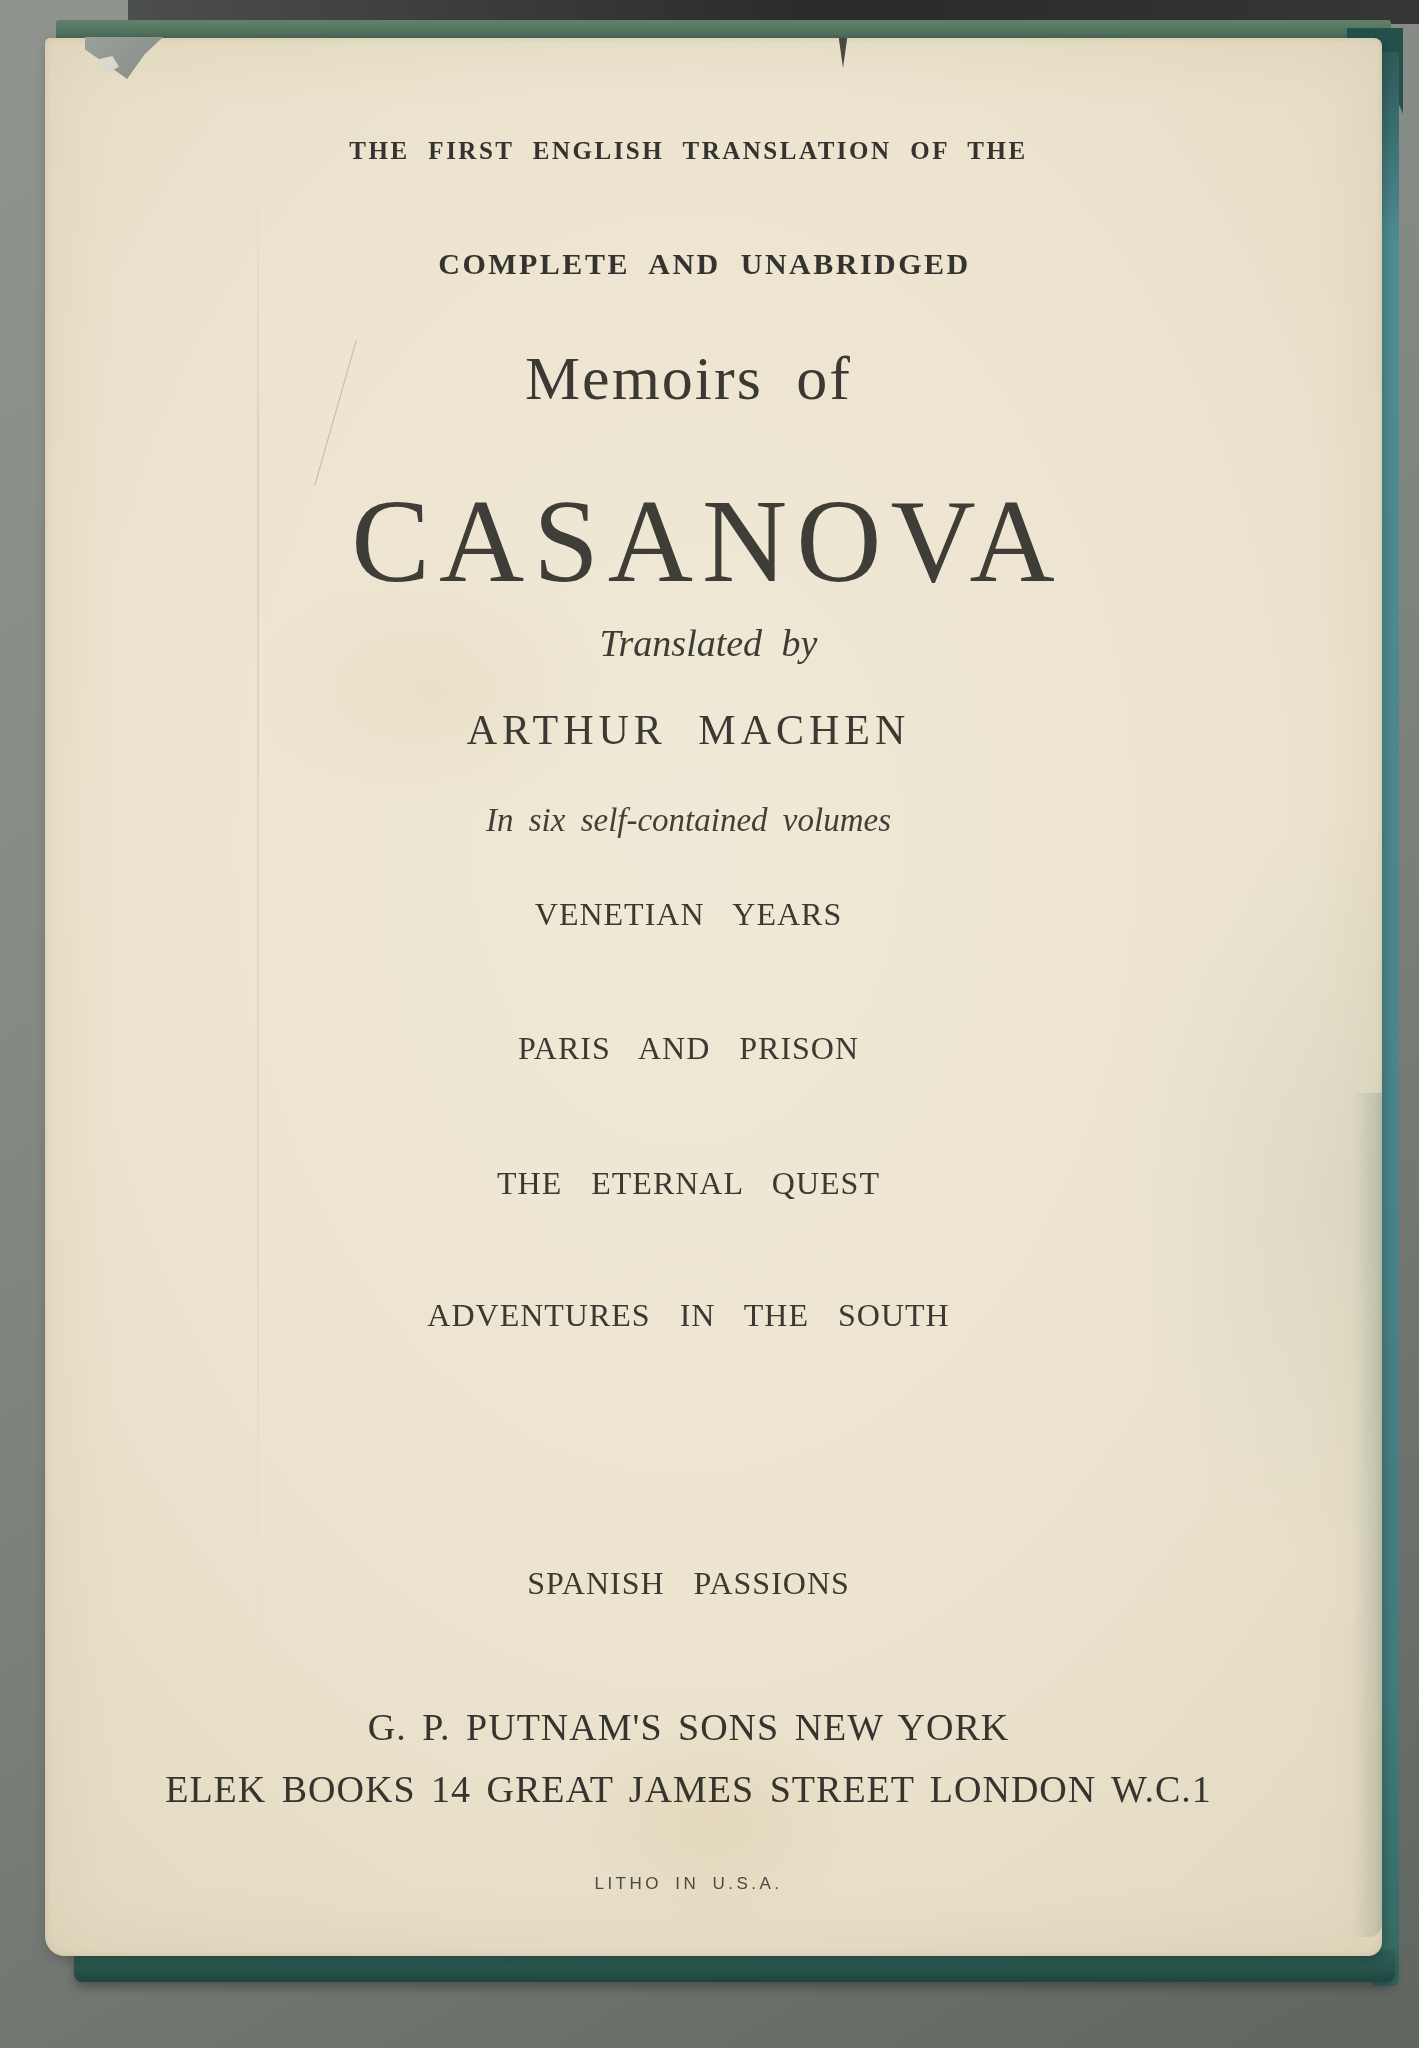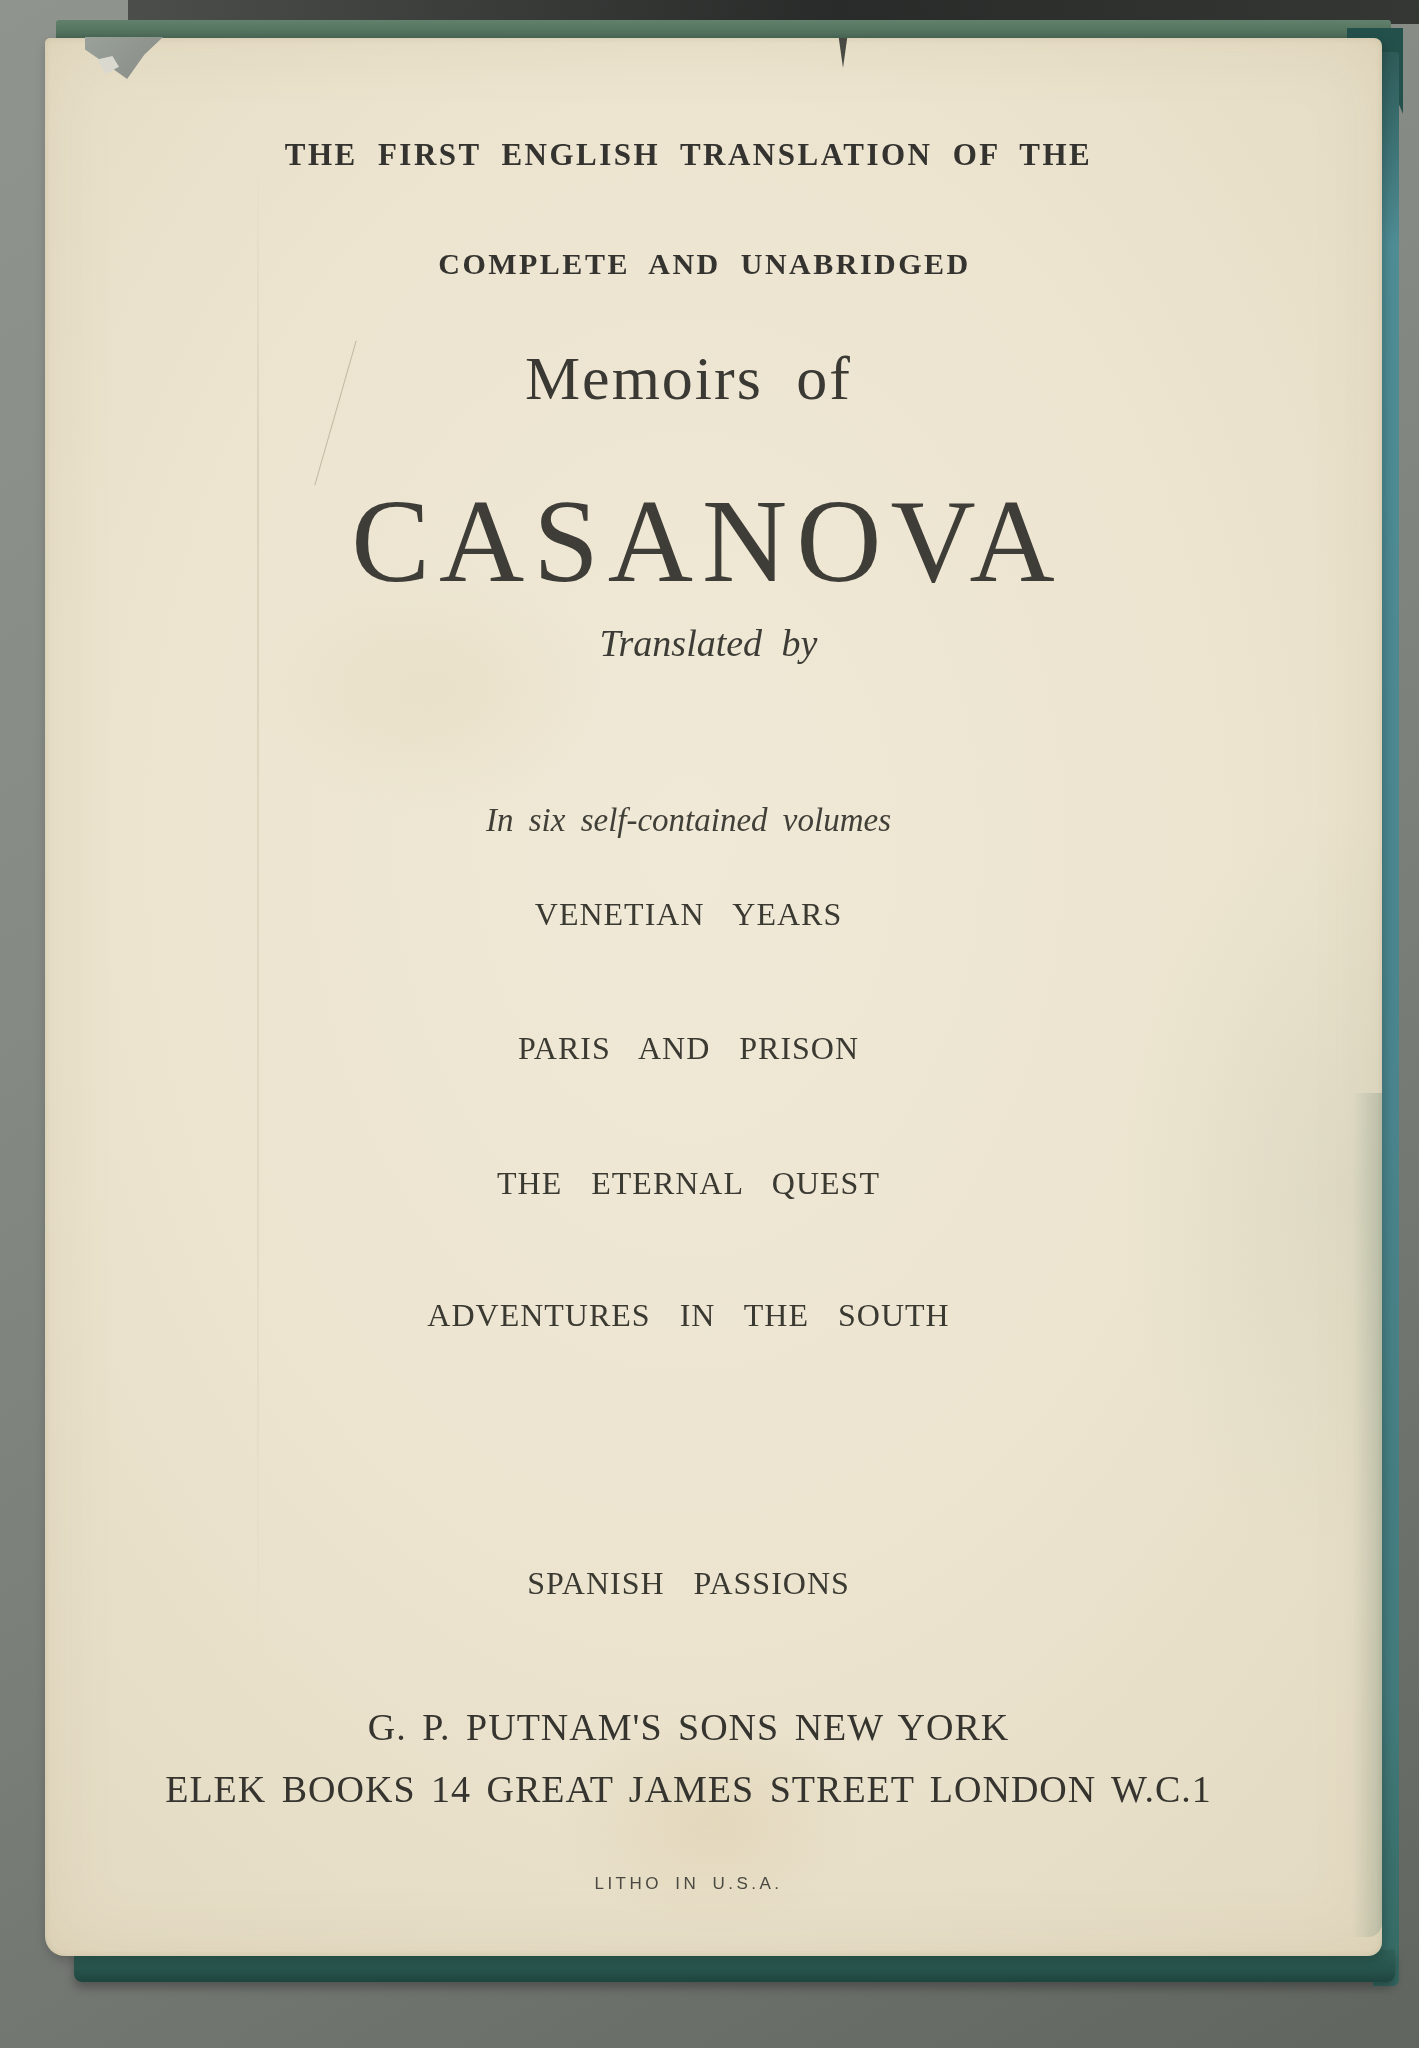--- a/index.html
+++ b/index.html
@@ -85,21 +85,21 @@
     background:linear-gradient(90deg,transparent,rgba(70,110,95,.22));
     border-radius:0 0 14px 0;
   }
   
   .text-layer{
     position:absolute;left:0;right:50px;top:0;bottom:0;
     color:#3b3a34;
   }
   .line{position:absolute;left:0;right:0;text-align:center;white-space:nowrap;}
   .hdr{
-    font-weight:700;font-size:31px;letter-spacing:2.5px;word-spacing:10px;color:#343330;
+    font-weight:700;font-size:25px;letter-spacing:2.5px;word-spacing:10px;color:#343330;
   }
   .hdr2{font-size:30px;padding-left:32px;}
   .memoirs{font-size:62px;letter-spacing:2px;word-spacing:16px;color:#3a3934;}
   .big-title{
     font-size:118px;letter-spacing:9px;color:#3f3d37;padding-left:38px;
   }
   .translated{font-style:italic;font-size:38px;word-spacing:10px;color:#3c3b35;}
   .translator{font-size:42px;letter-spacing:5px;word-spacing:16px;color:#3a3933;}
   .volnote{font-style:italic;font-size:33px;word-spacing:7px;color:#403f38;}
   .volume{font-size:32px;letter-spacing:1px;word-spacing:20px;color:#3a3932;}
@@ -131,20 +131,21 @@
 
     <div class="text-layer">
 
       <div class="line hdr" style="top:99px;">THE FIRST ENGLISH TRANSLATION OF THE</div>
       <div class="line hdr hdr2" style="top:209px;">COMPLETE AND UNABRIDGED</div>
 
       <div class="line memoirs" style="top:305px;">Memoirs of</div>
       <div class="line big-title" style="top:436px;">CASANOVA</div>
 
       <div class="line translated" style="top:583px;padding-left:40px;">Translated by</div>
+      <div class="line translator" style="top:668px;">ARTHUR MACHEN</div>
 
       <div class="line volnote" style="top:764px;">In six self-contained volumes</div>
 
       <div class="line volume" style="top:858px;">VENETIAN YEARS</div>
       <div class="line volume" style="top:992px;">PARIS AND PRISON</div>
       <div class="line volume" style="top:1127px;">THE ETERNAL QUEST</div>
       <div class="line volume" style="top:1259px;">ADVENTURES IN THE SOUTH</div>
       <div class="line volume" style="top:1527px;">SPANISH PASSIONS</div>
 
       <div class="line pub" style="top:1667px;">G. P. PUTNAM'S SONS NEW YORK</div>

